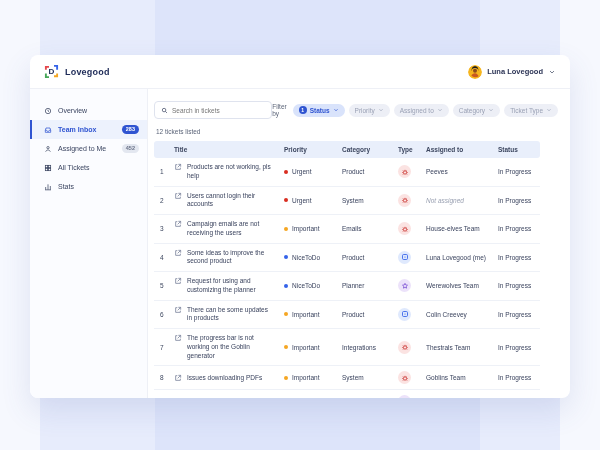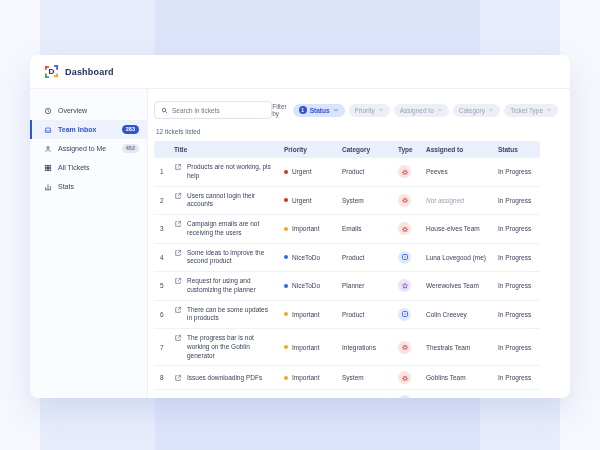--- a/index.html
+++ b/index.html
@@ -99,21 +99,37 @@
 
   <div class="hdr">
     <div class="brand">
       <svg viewBox="0 0 24 24" fill="none">
         <path d="M3 9V4.5h5" stroke="#e5484d" stroke-width="3"></path>
         <path d="M16 3h5v6" stroke="#3563e9" stroke-width="3"></path>
         <path d="M21 15v4.5h-5" stroke="#f5a623" stroke-width="3"></path>
         <path d="M8 21H3v-6" stroke="#46a758" stroke-width="3"></path>
         <text x="12" y="16.5" font-size="13" font-weight="bold" fill="#1d2a57" text-anchor="middle" font-family="Liberation Sans, sans-serif">D</text>
       </svg>
-      <span class="brand-title">Dashboard</span>
+      <span class="brand-title">Lovegood</span>
+    </div>
+    <div class="userbox">
+      <span class="avatar">
+        <svg viewBox="0 0 24 24">
+          <circle cx="12" cy="12" r="12" fill="#f6b51e"></circle>
+          <path d="M6.5 9c0-5 11-5 11 0l.5 2c0-8-3-9-6-9s-6 1-6 9z" fill="#1c1c1c"></path>
+          <circle cx="12" cy="10" r="3.4" fill="#8a4a1d"></circle>
+          <path d="M12 14c-3 0-5.2 1.8-6.2 4.6A12 12 0 0 0 12 21c2.3 0 4.4-.6 6.2-1.7-1-2.8-3.2-5.3-6.2-5.3z" fill="#c9571f"></path>
+        </svg>
+      </span>
+      <span class="username">Luna Lovegood</span>
+      <span class="chev">
+        <svg viewBox="0 0 24 24" fill="none" stroke="currentColor" stroke-width="2.5">
+            <path d="M6 9l6 6 6-6"></path>
+          </svg>
+      </span>
     </div>
   </div>
 
   <div class="bodyrow">
     <div class="sidebar" id="sidebar">
   <div class="side-item">
     <span class="sicon">
             <svg viewBox="0 0 24 24" fill="none" stroke="currentColor" stroke-width="2.2">
               <circle cx="12" cy="12" r="8"></circle>
               <path d="M12 8v4l3 2"></path>

